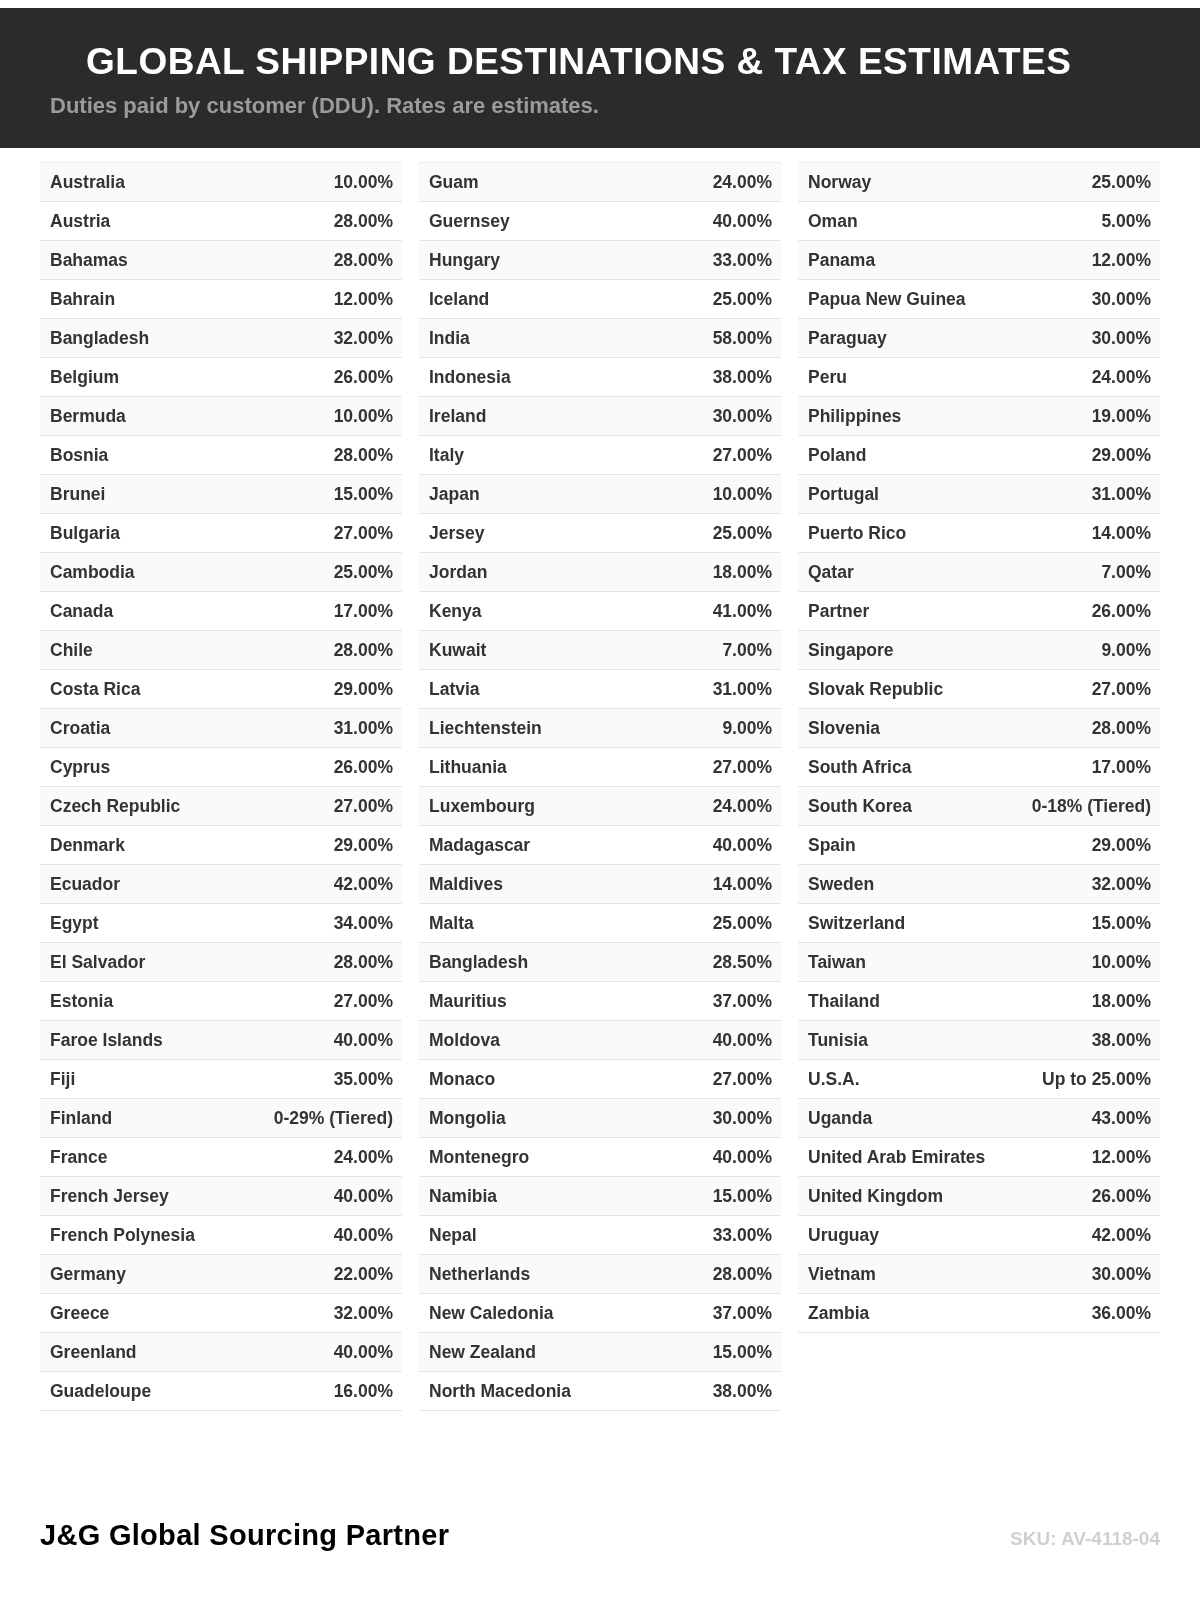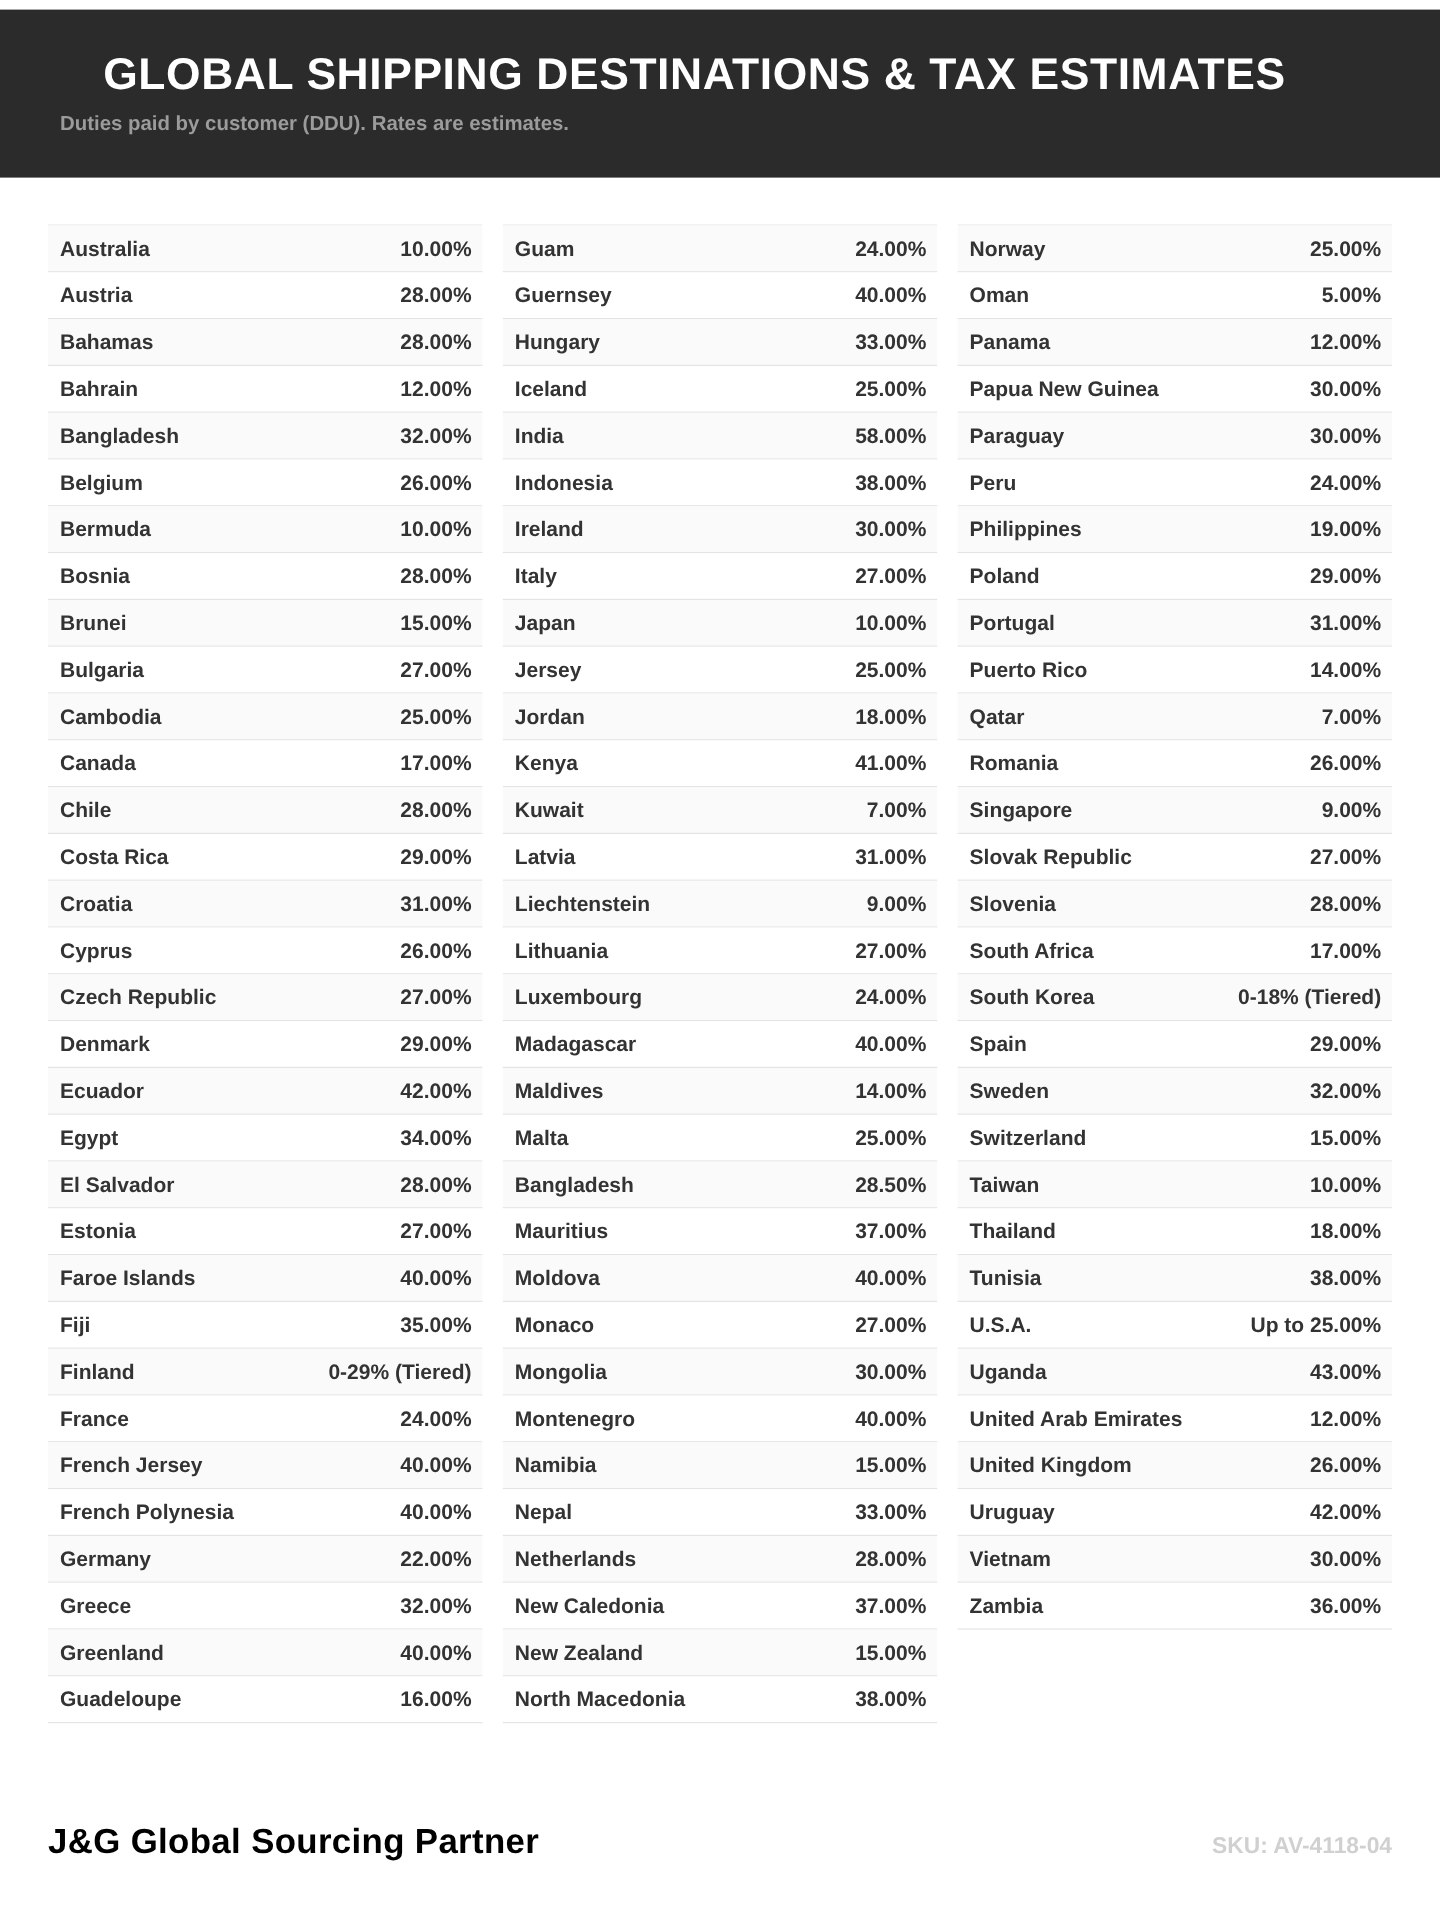--- a/index.html
+++ b/index.html
@@ -20,30 +20,30 @@
   .header h1 {
     color: #ffffff;
     font-size: 37px;
     font-weight: bold;
     letter-spacing: 0.5px;
     line-height: 1.1;
     margin-left: 36px;
   }
   .header .subtitle {
     color: #9b9b9b;
-    font-size: 17px;
+    font-size: 22px;
     font-weight: bold;
     margin-top: 10px;
   }
   .rates-grid {
     display: grid;
     grid-template-columns: 1fr 1fr 1fr;
     column-gap: 17px;
     padding: 0 40px;
-    margin-top: 39px;
+    margin-top: 14px;
   }
   .col { border-top: 1px solid #ececec; }
   .row {
     display: flex;
     justify-content: space-between;
     align-items: center;
     height: 39px;
     border-bottom: 1px solid #e4e4e4;
     padding: 0 9px 0 10px;
     font-size: 17.5px;
@@ -381,21 +381,21 @@
       </div>
       <div class="row">
         <span class="country">Puerto Rico</span>
         <span class="rate">14.00%</span>
       </div>
       <div class="row">
         <span class="country">Qatar</span>
         <span class="rate">7.00%</span>
       </div>
       <div class="row">
-        <span class="country">Romania</span>
+        <span class="country">Partner</span>
         <span class="rate">26.00%</span>
       </div>
       <div class="row">
         <span class="country">Singapore</span>
         <span class="rate">9.00%</span>
       </div>
       <div class="row">
         <span class="country">Slovak Republic</span>
         <span class="rate">27.00%</span>
       </div>

